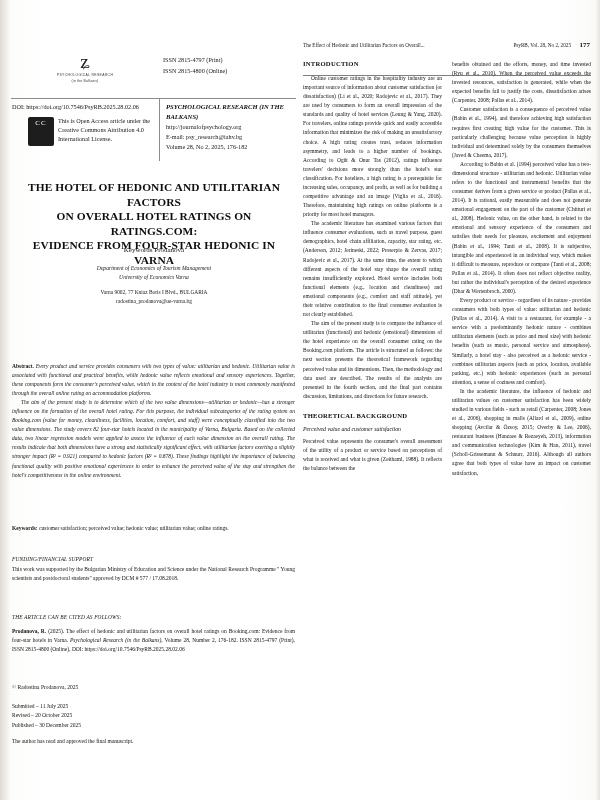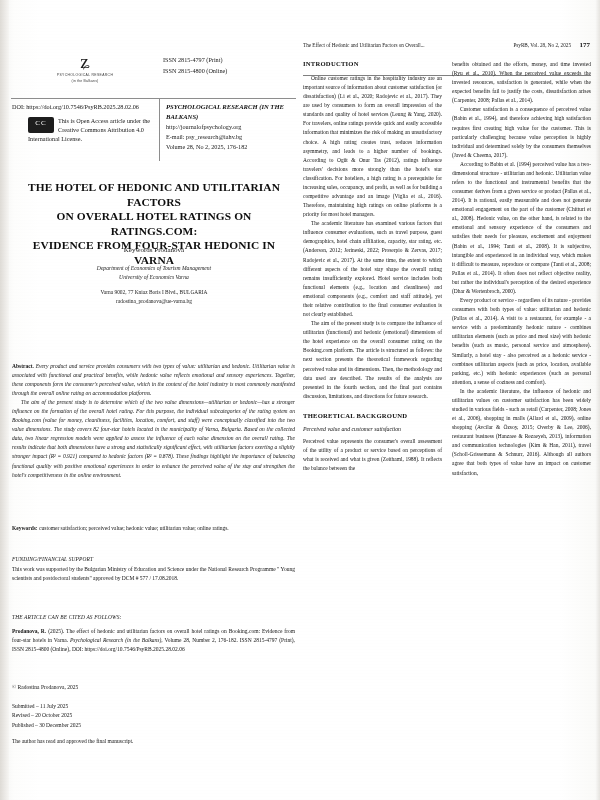--- a/index.html
+++ b/index.html
@@ -38,21 +38,21 @@
   .logotext2 { font-size: 3.4px; letter-spacing: .2px; color:#3a3a3a; margin-top:1.5px;
                font-family:"Liberation Sans",sans-serif; }
 
   .issnblock { position:absolute; left:152px; top:54px; width:130px; }
   .issnblock div { font-size:6.2px; line-height:11px; color:#1a1a1a; }
 
   .hrule { position:absolute; left:0px; top:98px; width:285px; height:1px; background:#8d8d8d; }
 
   .doiline { position:absolute; left:1px; top:103px; width:142px; font-size:6.2px; color:#161616; }
   .ccblock { position:absolute; left:17px; top:116px; width:128px; }
-  .ccbadge { float:left; width:26px; height:16px; background:#1d1d1d; border-radius:2px;
+  .ccbadge { float:left; width:26px; height:29px; background:#1d1d1d; border-radius:2px;
              color:#fff; font-size:7px; text-align:center; line-height:12px; letter-spacing:1px;
              margin-right:4px; margin-top:1px; }
   .cctext { font-size:6.2px; line-height:9.2px; color:#1a1a1a; }
 
   .vrule { position:absolute; left:148px; top:99px; width:1px; height:62px; background:#8d8d8d; }
 
   .jblock { position:absolute; left:155px; top:102px; width:130px; }
   .jtitle { font-size:6.6px; font-weight:bold; font-style:italic; color:#111; line-height:10px; }
   .jline { font-size:6.2px; line-height:10.2px; color:#1a1a1a; }
 

